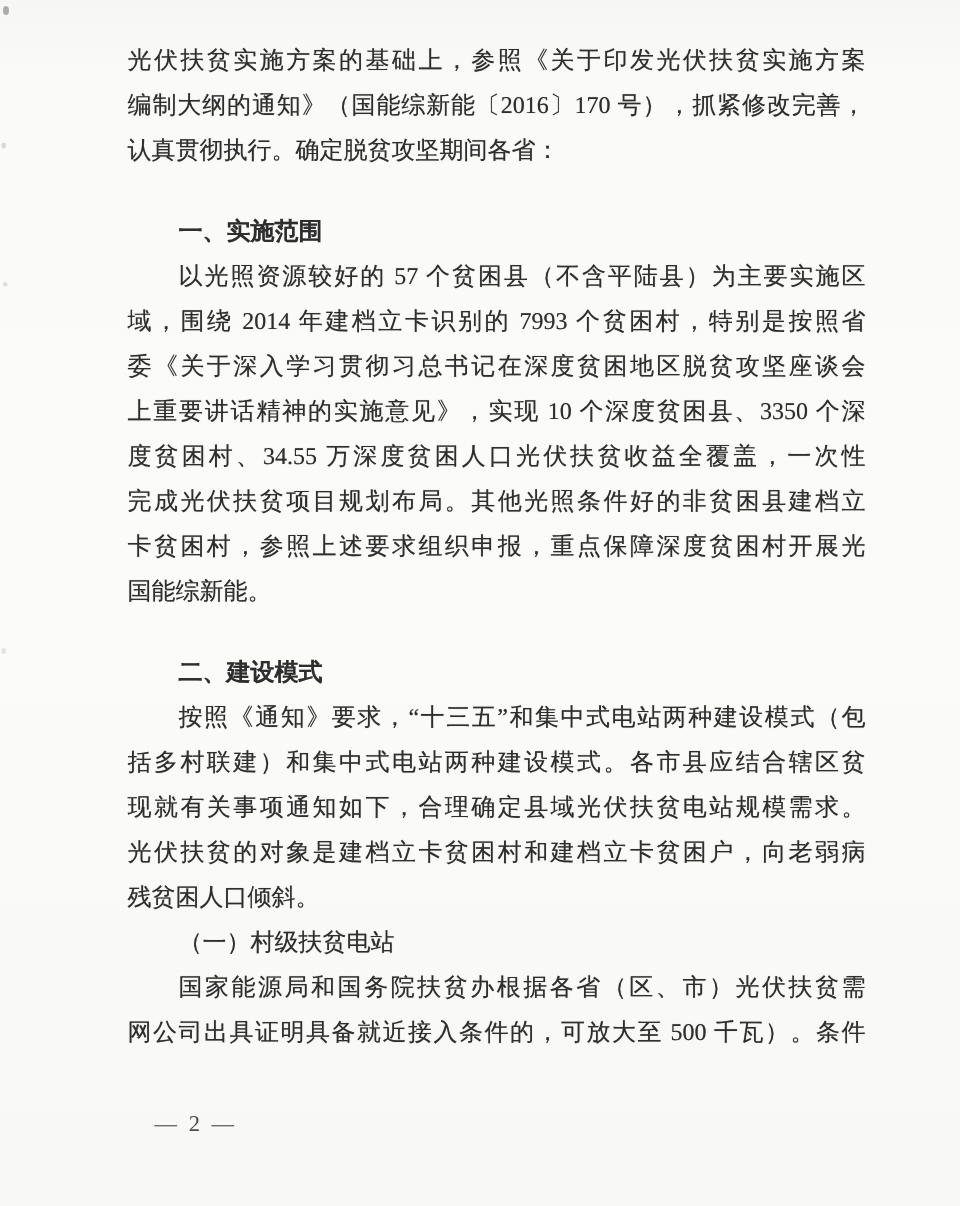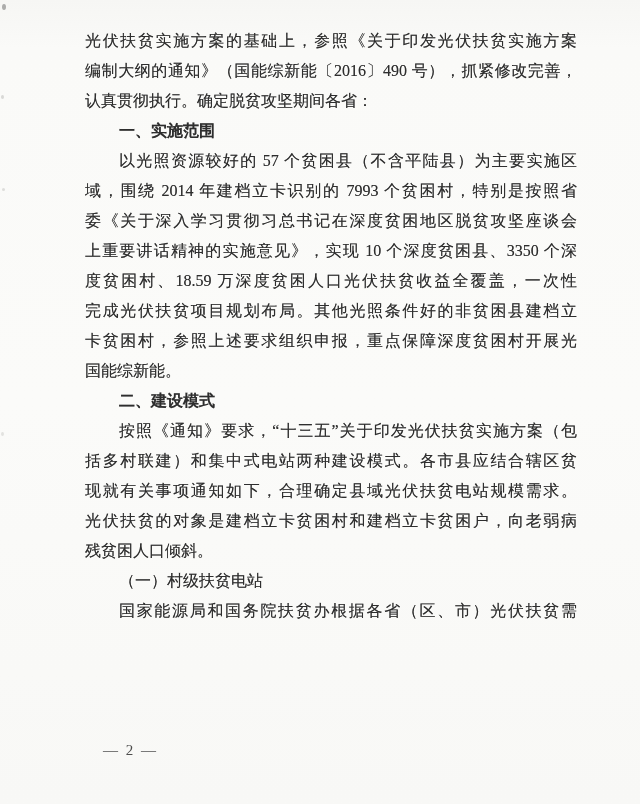--- a/index.html
+++ b/index.html
@@ -37,21 +37,21 @@
     line-height: 30px;
     text-shadow: 0 0 0.5px rgba(46,46,46,0.55);
   }
   .line {
     text-align: justify;
     text-align-last: left;
     white-space: normal;
   }
   .line.fill { text-align-last: justify; }
   .line.indent { padding-left: 34px; }
-  .line.bold { font-weight: bold; text-shadow: 0 0 0.3px rgba(46,46,46,0.4); }
+  .line.bold { font-weight: bold; text-shadow: 0 0 0.3px rgba(46,46,46,0.4); margin-top: 24px; }
 
   .page-number {
     position: absolute;
     left: 103px;
     top: 742px;
     font-size: 15px;
     letter-spacing: 2px;
     color: #4d4d4d;
   }
 </style>
@@ -59,35 +59,36 @@
 <body>
 
 <div class="scan-page">
   <div class="speckle s1"></div>
   <div class="speckle s2"></div>
   <div class="speckle s3"></div>
   <div class="speckle s4"></div>
 
   <div class="doc-text">
       <div class="line fill">光伏扶贫实施方案的基础上，参照《关于印发光伏扶贫实施方案</div>
-      <div class="line fill">编制大纲的通知》（国能综新能〔2016〕490 号），抓紧修改完善，</div>
+      <div class="line fill">编制大纲的通知》（国能综新能〔2016〕170 号），抓紧修改完善，</div>
       <div class="line">认真贯彻执行。确定脱贫攻坚期间各省：</div>
       <div class="line indent bold">一、实施范围</div>
       <div class="line indent fill">以光照资源较好的 57 个贫困县（不含平陆县）为主要实施区</div>
       <div class="line fill">域，围绕 2014 年建档立卡识别的 7993 个贫困村，特别是按照省</div>
       <div class="line fill">委《关于深入学习贯彻习总书记在深度贫困地区脱贫攻坚座谈会</div>
       <div class="line fill">上重要讲话精神的实施意见》，实现 10 个深度贫困县、3350 个深</div>
-      <div class="line fill">度贫困村、18.59 万深度贫困人口光伏扶贫收益全覆盖，一次性</div>
+      <div class="line fill">度贫困村、34.55 万深度贫困人口光伏扶贫收益全覆盖，一次性</div>
       <div class="line fill">完成光伏扶贫项目规划布局。其他光照条件好的非贫困县建档立</div>
       <div class="line fill">卡贫困村，参照上述要求组织申报，重点保障深度贫困村开展光</div>
       <div class="line">国能综新能。</div>
       <div class="line indent bold">二、建设模式</div>
-      <div class="line indent fill">按照《通知》要求，“十三五”关于印发光伏扶贫实施方案（包</div>
+      <div class="line indent fill">按照《通知》要求，“十三五”和集中式电站两种建设模式（包</div>
       <div class="line fill">括多村联建）和集中式电站两种建设模式。各市县应结合辖区贫</div>
       <div class="line fill">现就有关事项通知如下，合理确定县域光伏扶贫电站规模需求。</div>
       <div class="line fill">光伏扶贫的对象是建档立卡贫困村和建档立卡贫困户，向老弱病</div>
       <div class="line">残贫困人口倾斜。</div>
       <div class="line indent">（一）村级扶贫电站</div>
       <div class="line indent fill">国家能源局和国务院扶贫办根据各省（区、市）光伏扶贫需</div>
+      <div class="line fill">网公司出具证明具备就近接入条件的，可放大至 500 千瓦）。条件</div>
     </div>
 
   <div class="page-number">— 2 —</div>
 </div>
 
 </body></html>

